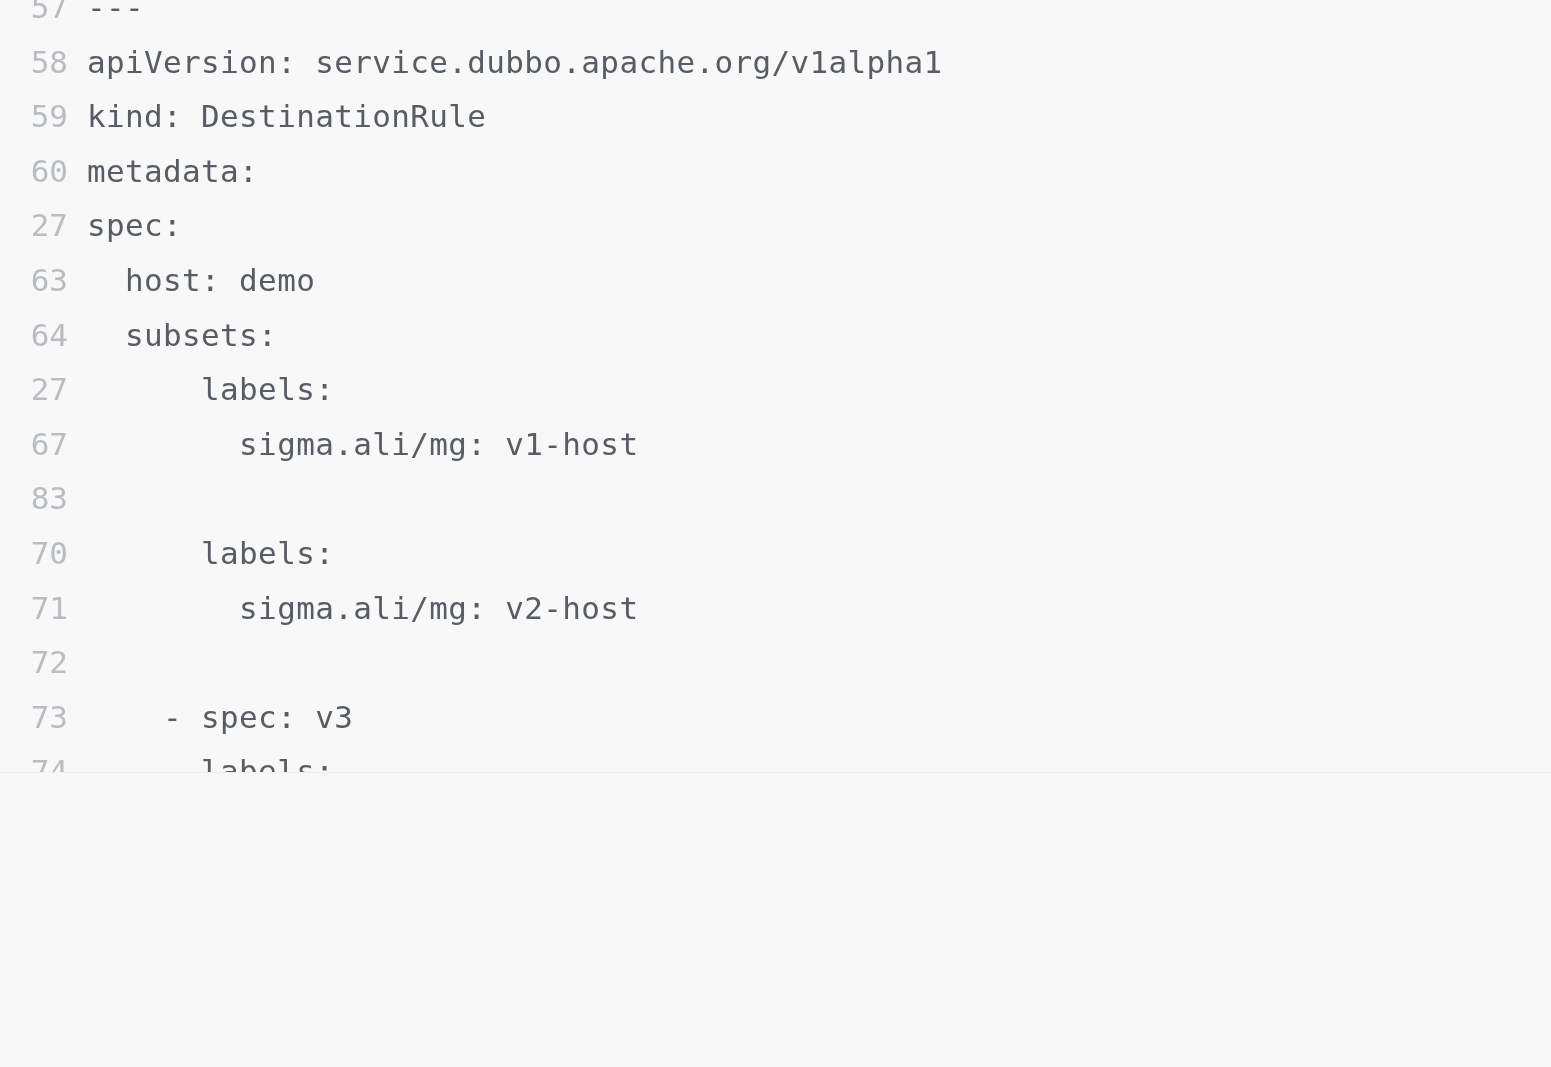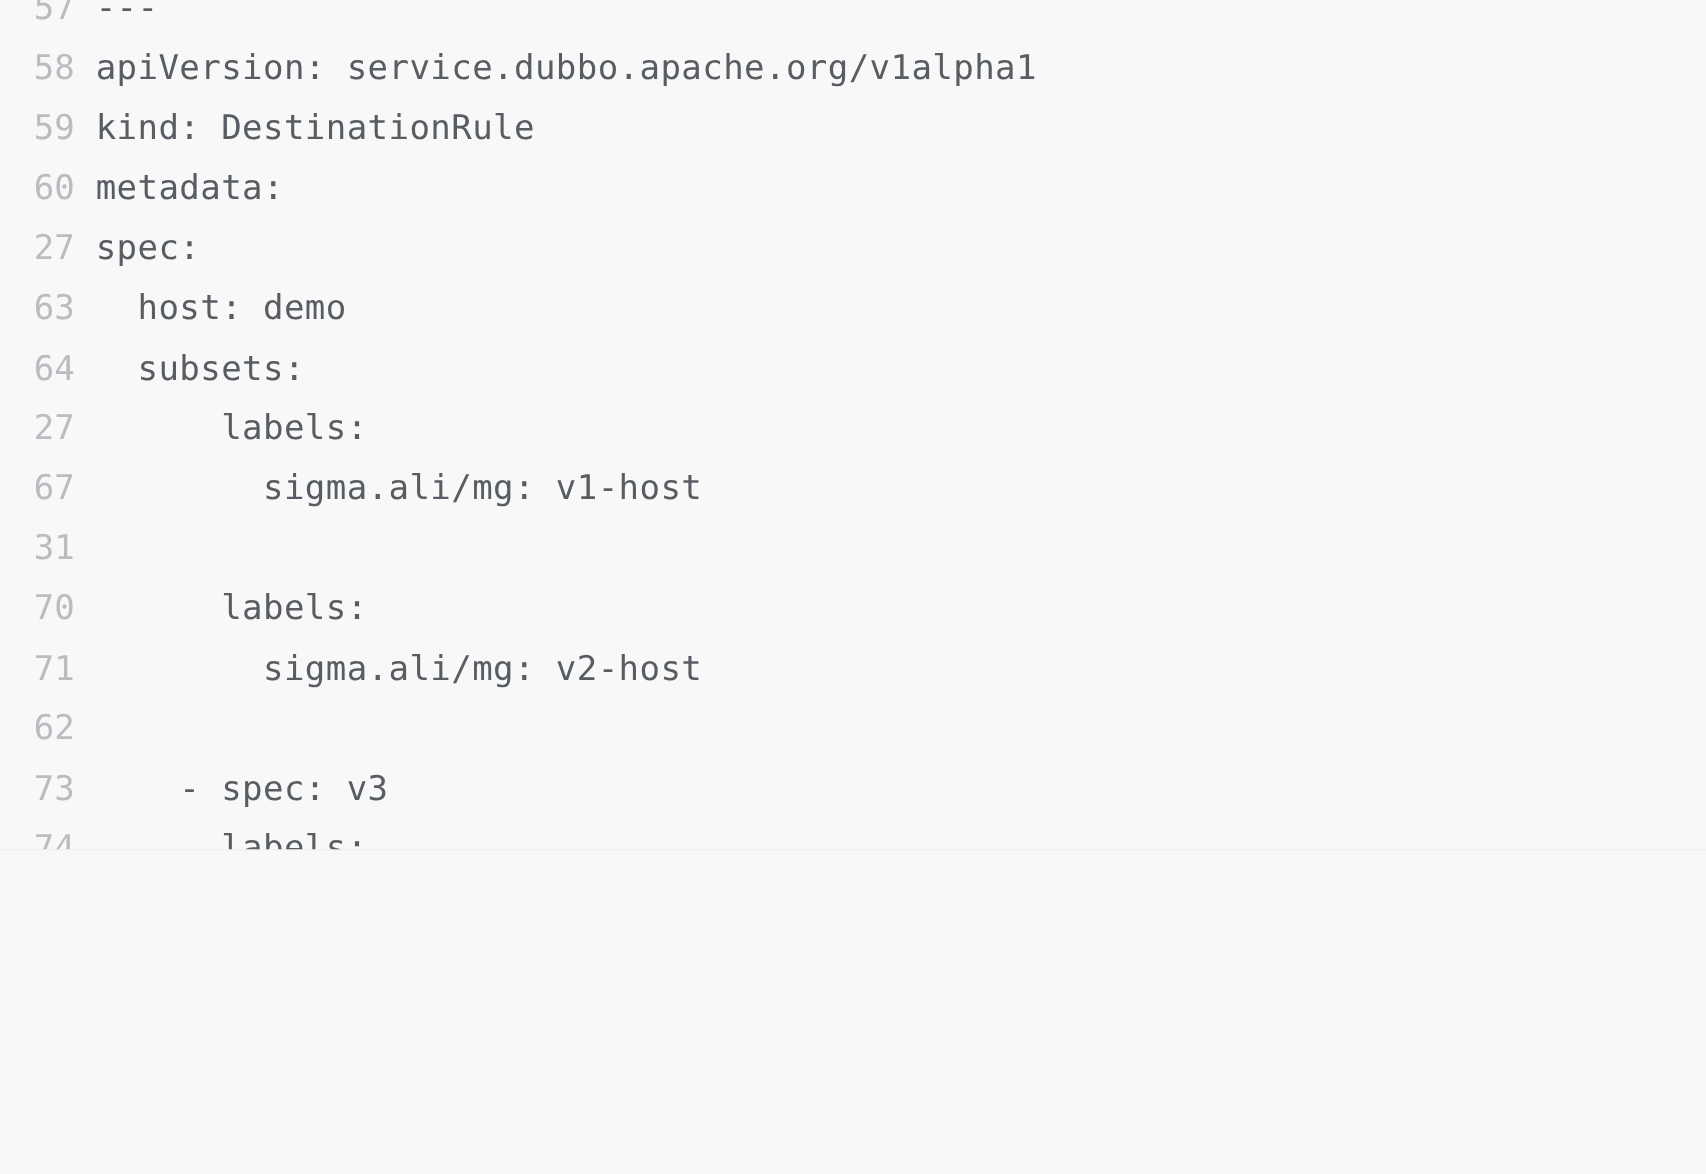--- a/index.html
+++ b/index.html
@@ -112,37 +112,37 @@
       <span class="line-number">27</span>
       <span class="line-content">      labels:</span>
     </div>
 
     <div class="code-line">
       <span class="line-number">67</span>
       <span class="line-content">        sigma.ali/mg: v1-host</span>
     </div>
 
     <div class="code-line">
-      <span class="line-number">31</span>
+      <span class="line-number">83</span>
       <span class="line-content"></span>
     </div>
 
 
     <div class="code-line">
       <span class="line-number">70</span>
       <span class="line-content">      labels:</span>
     </div>
 
     <div class="code-line">
       <span class="line-number">71</span>
       <span class="line-content">        sigma.ali/mg: v2-host</span>
     </div>
 
     <div class="code-line">
-      <span class="line-number">62</span>
+      <span class="line-number">72</span>
       <span class="line-content"></span>
     </div>
 
     <div class="code-line">
       <span class="line-number">73</span>
       <span class="line-content">    - spec: v3</span>
     </div>
 
     <div class="code-line">
       <span class="line-number">74</span>

